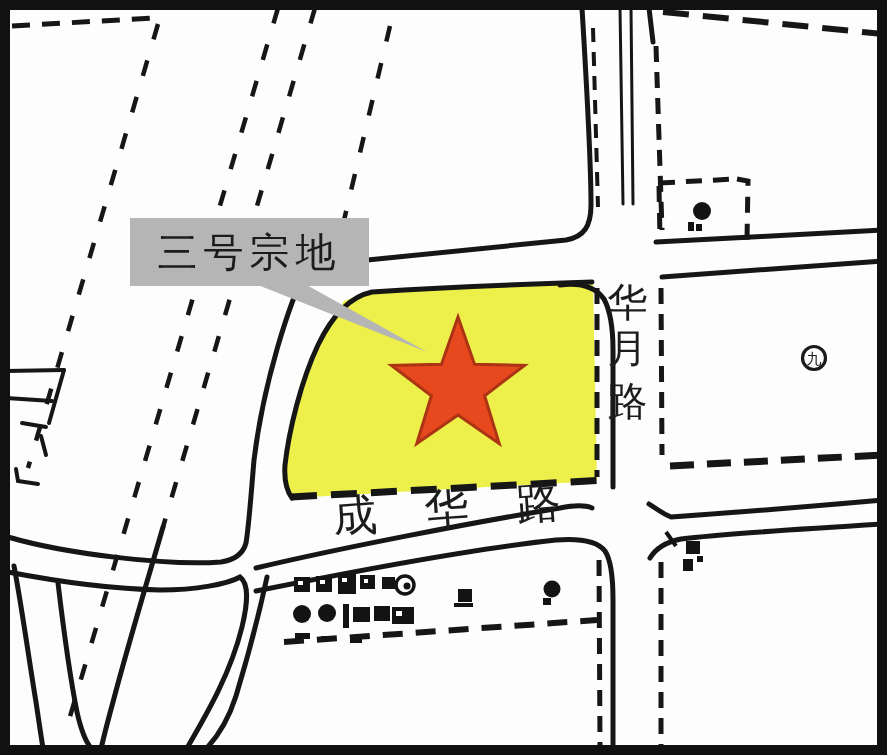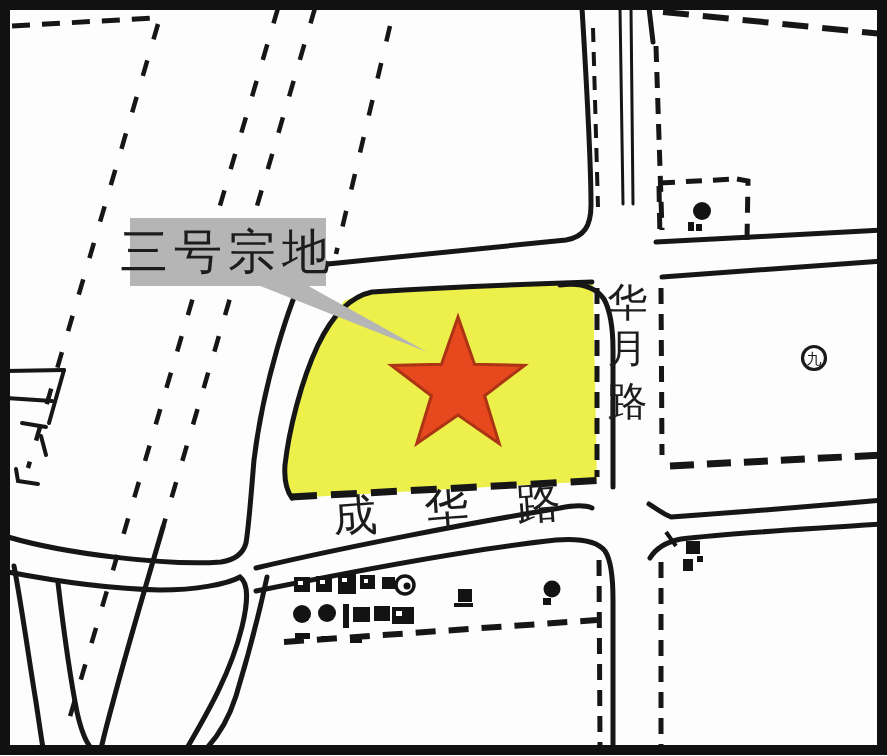--- a/index.html
+++ b/index.html
@@ -1,21 +1,21 @@
 <!DOCTYPE html>
 <html><head>
 <meta charset="utf-8">
 <style>
   html,body{margin:0;padding:0;background:#e9e9e9;font-family:"Liberation Serif","DejaVu Serif",serif;}
   .stage{position:relative;width:887px;height:756px;background:#fdfdfd;overflow:hidden;}
   .stage svg{position:absolute;left:0;top:0;}
   .callout{
-    position:absolute;left:130px;top:218px;width:196px;height:68px;
+    position:absolute;left:130px;top:218px;width:239px;height:68px;
     background:#b5b5b5;display:flex;align-items:center;justify-content:center;
-    font-size:48px;letter-spacing:6px;color:#1c1c1c;white-space:nowrap;
+    font-size:40px;letter-spacing:6px;color:#1c1c1c;white-space:nowrap;
   }
   .vroad{
     position:absolute;left:607px;top:250px;
     writing-mode:vertical-rl;text-orientation:upright;
     font-size:40px;letter-spacing:50px;color:#1c1c1c;line-height:1;
   }
   .hroad{
     position:absolute;left:333px;top:496px;
     font-size:44px;letter-spacing:48px;color:#1c1c1c;white-space:nowrap;line-height:1;
     transform:rotate(-4deg);transform-origin:left center;

